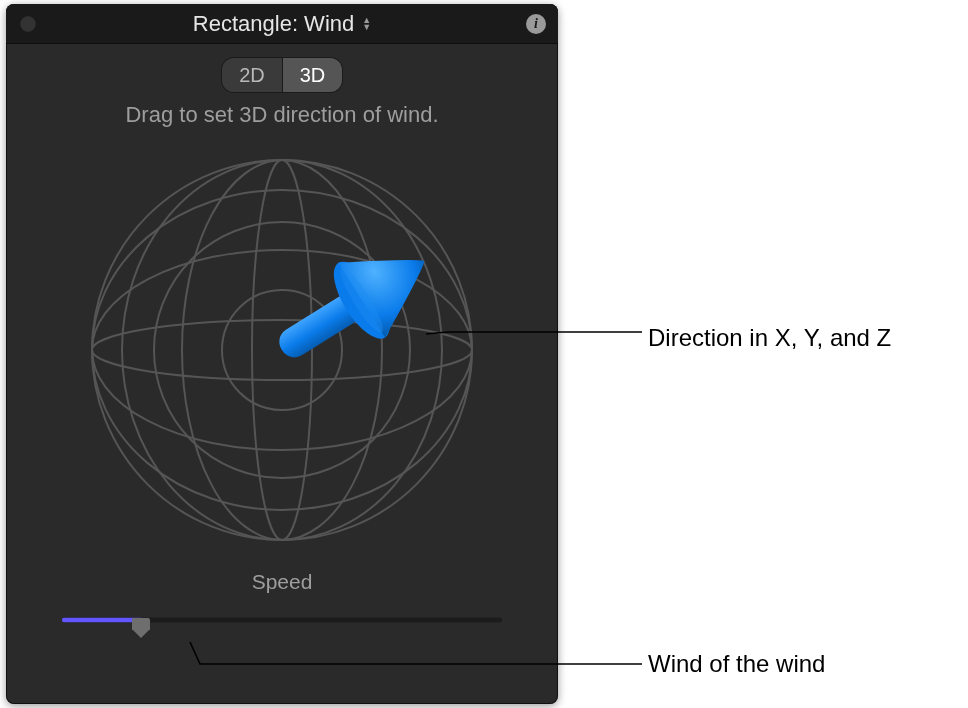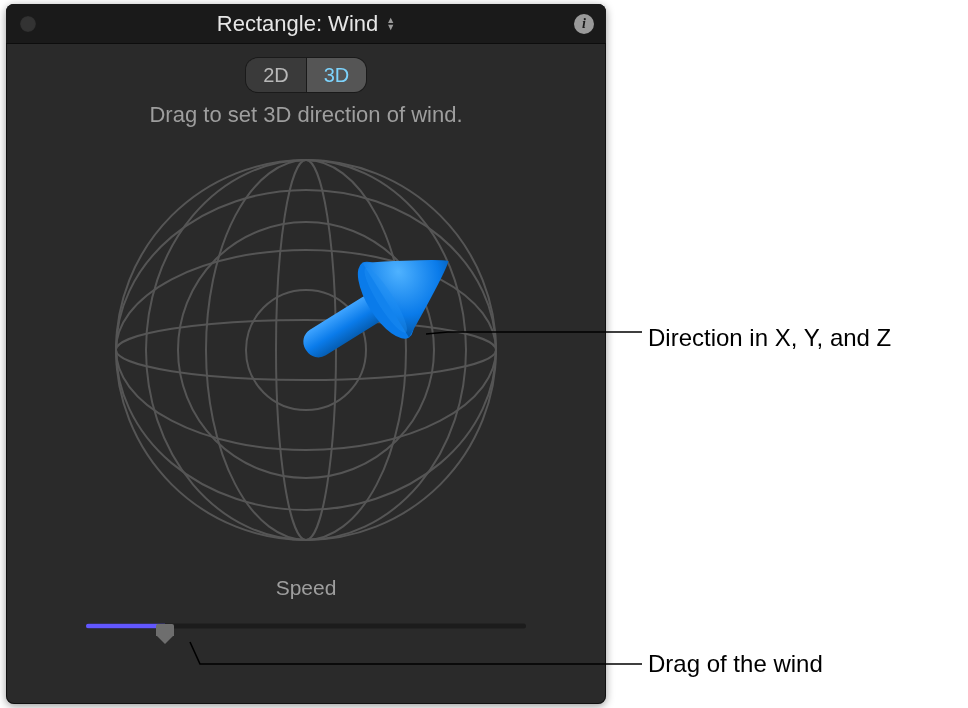--- a/index.html
+++ b/index.html
@@ -11,21 +11,21 @@
     font-family: -apple-system, "Helvetica Neue", Arial, sans-serif;
     position: relative;
     -webkit-font-smoothing: antialiased;
   }
 
   
   .panel {
     position: absolute;
     left: 6px;
     top: 4px;
-    width: 600px;
+    width: 552px;
     height: 700px;
     background: #2a2a2a;
     border-radius: 8px;
     box-shadow: 0 2px 8px rgba(0,0,0,0.4), inset 0 0 0 1px rgba(0,0,0,0.6);
     overflow: hidden;
   }
 
   .titlebar {
     height: 40px;
     background: #1a1a1a;
@@ -104,42 +104,42 @@
     width: 60px;
     display: flex;
     align-items: center;
     justify-content: center;
     font-size: 20px;
     color: #b8b8b8;
     background: #3a3a3a;
   }
   .seg-item.active {
     background: #555555;
-    color: #7dd3fc;
+    color: #ffffff;
   }
   .seg-item + .seg-item { border-left: 1px solid #1a1a1a; }
 
   .hint {
     color: #9e9e9e;
     font-size: 22px;
     margin-bottom: 22px;
   }
 
   
   .dial-wrap {
     width: 400px;
     height: 400px;
     position: relative;
   }
   .dial-svg { width: 100%; height: 100%; display: block; }
 
   .dial-ellipse { fill: none; stroke: #555; stroke-width: 2; }
 
   .speed-label {
-    margin-top: 26px;
+    margin-top: 20px;
     color: #9e9e9e;
     font-size: 21px;
   }
 
   
   .slider-wrap {
     margin-top: 14px;
     width: 440px;
     position: relative;
     height: 24px;
@@ -281,13 +281,13 @@
 
 <svg class="callouts" width="968" height="708">
   <g stroke="#000" stroke-width="1.6" fill="none">
 
     <polyline points="642,332 448,332 426,334"></polyline>
 
     <polyline points="642,664 200,664 190,642"></polyline>
   </g>
 </svg>
 <div class="callout-text" style="left:648px; top:316px;margin-top:8px;">Direction in X, Y, and Z</div>
-<div class="callout-text" style="left:648px; top:650px;">Drag of the wind</div>
+<div class="callout-text" style="left:648px; top:650px;">Wind of the wind</div>
 
 </body></html>

